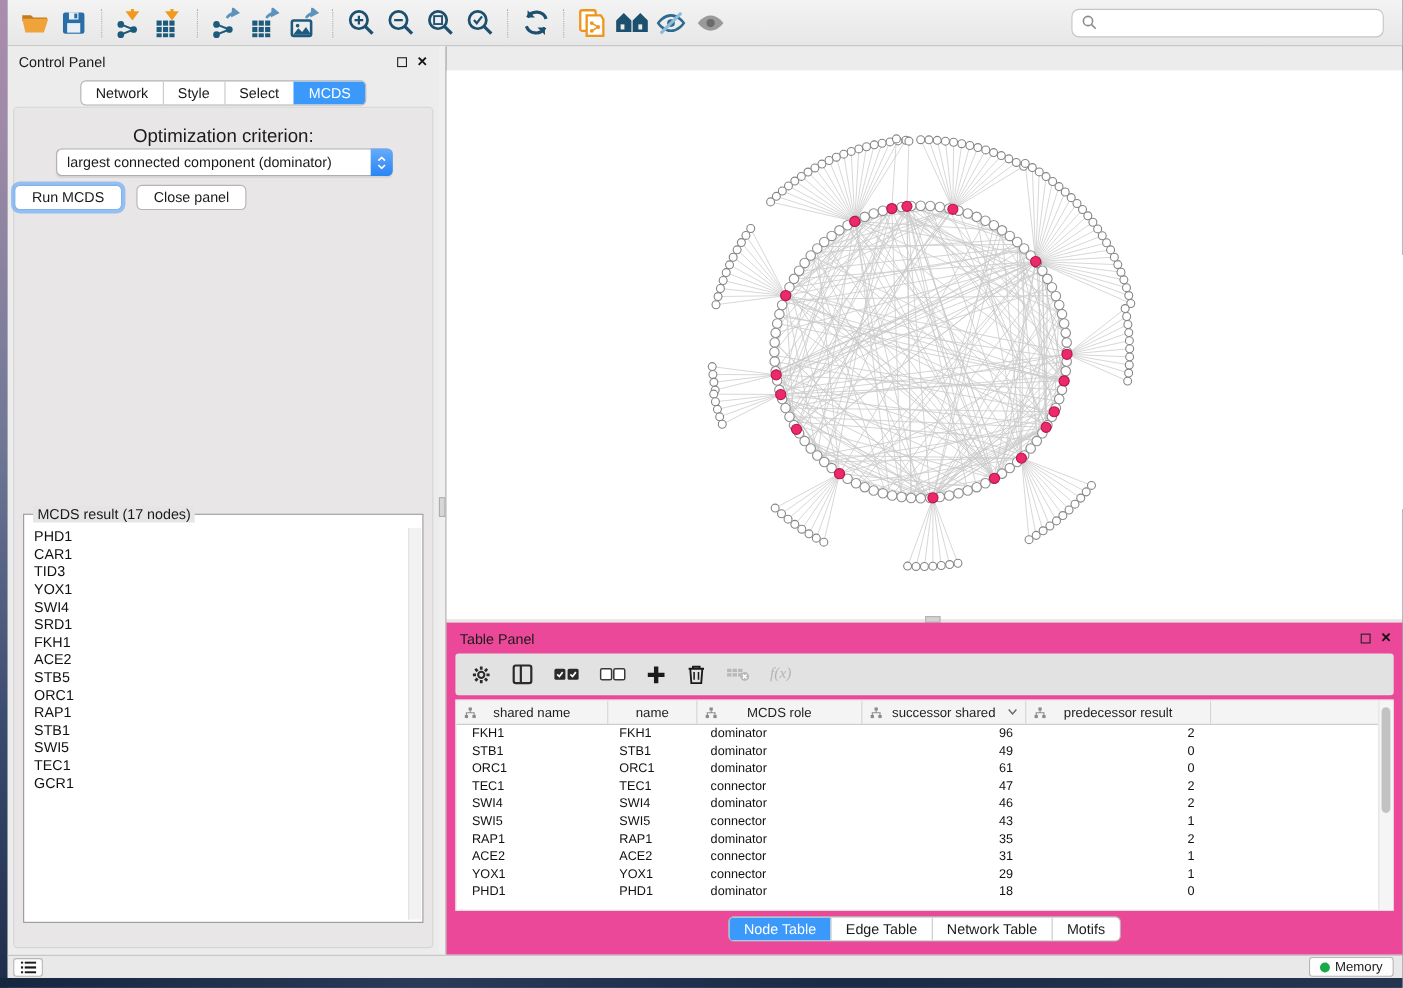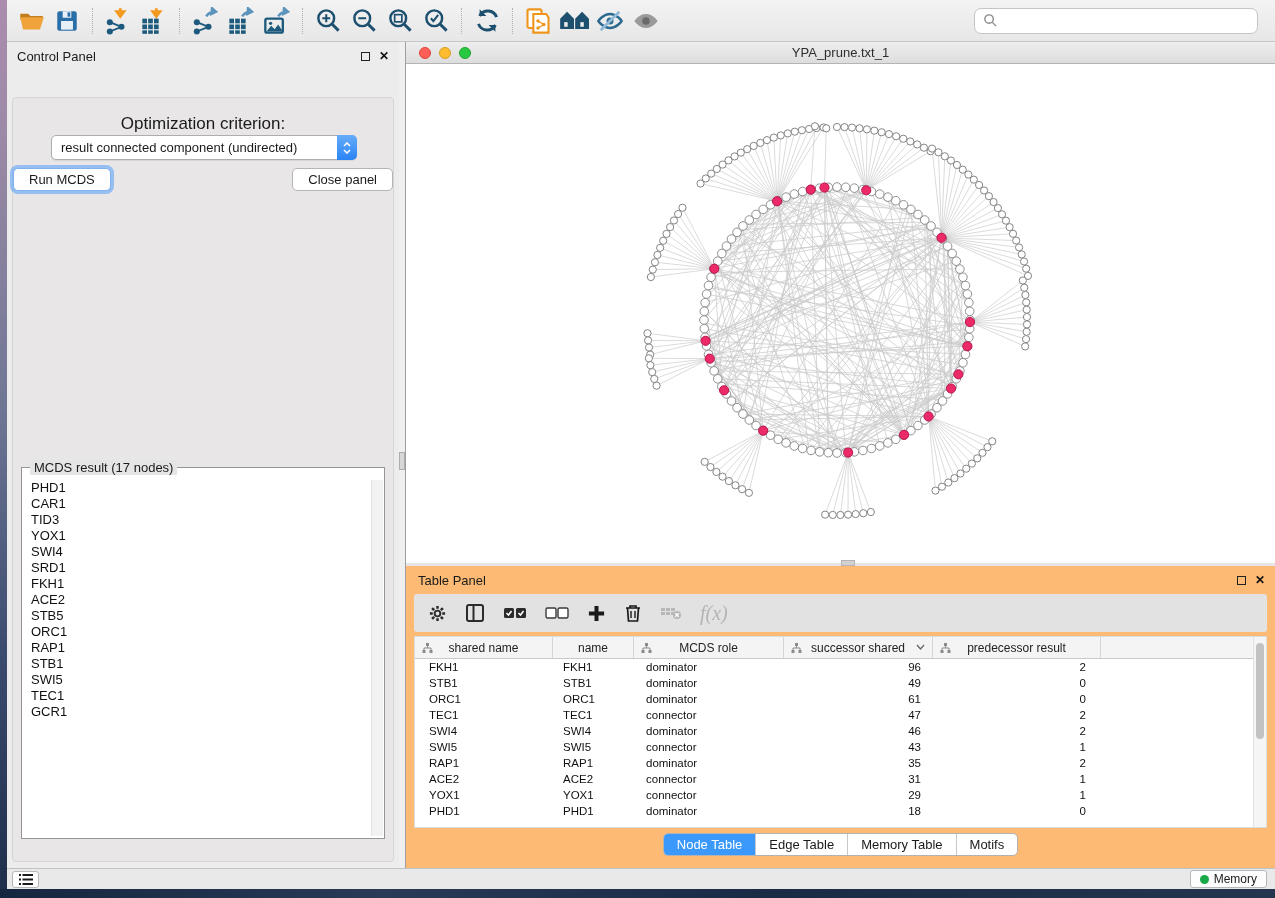--- a/index.html
+++ b/index.html
@@ -36,21 +36,21 @@
   .cp-tabs-row { position:absolute; top:31px; left:0; right:0; display:flex; justify-content:center; }
 
   .cp-inner { position:absolute; left:5px; right:5px; top:55px; bottom:6px; background:#e8e6e6;
     border:1px solid #d6d4d4; border-radius:4px; }
   .opt-label { position:absolute; top:16px; left:0; right:0; text-align:center; font-size:17px; color:#1a1a1a; }
   .dropdown { position:absolute; left:38px; right:36px; top:37px; height:25px; background:#fff;
     border:1px solid #aeaeae; border-radius:5px; display:flex; align-items:center; box-shadow:0 1px 1px rgba(0,0,0,.08); }
   .dropdown .dd-text { flex:1; font-size:13px; padding-left:9px; color:#1a1a1a; white-space:nowrap; overflow:hidden; }
   .dd-stepper { width:20px; height:25px; margin-right:-1px; border-radius:0 5px 5px 0;
     background:linear-gradient(#66acf9,#2a84f6); display:flex; flex-direction:column; align-items:center; justify-content:center; gap:2px; }
-  .btn-row { position:absolute; top:70px; left:0; right:0; display:flex; justify-content:space-between; gap:30px; }
+  .btn-row { position:absolute; top:70px; left:0; right:0; display:flex; justify-content:flex-start; gap:13px; }
   .mac-btn { background:#fff; border:1px solid #b5b5b5; border-radius:5px; font-size:13px; padding:3px 15px;
     color:#1a1a1a; font-family:"Liberation Sans",sans-serif; }
   .mac-btn.focus-ring { box-shadow:0 0 0 3px rgba(82,156,250,.55); border-color:#7eb3ee; }
 
   .mcds-box { position:absolute; left:8px; right:8px; top:369px; height:372px; background:#fff; border:1px solid #959595; }
   .mcds-legend { position:absolute; top:-8px; left:8px; background:#e5e5e5; padding:0 4px; font-size:13px; color:#1a1a1a; }
   .mcds-list { position:absolute; left:1px; right:14px; top:12px; bottom:2px; overflow:hidden; }
   .mcds-item { font-size:13px; line-height:16px; padding-left:8px; color:#111; }
   .mcds-scroll { position:absolute; right:1px; top:12px; bottom:2px; width:12px; background:#f2f2f2; border-left:1px solid #e2e2e2; }
 
@@ -66,25 +66,25 @@
   .tl { width:12px; height:12px; border-radius:50%; }
   .net-title { position:absolute; left:0; right:0; text-align:center; font-size:13px; color:#2e2e2e; }
   .net-canvas { position:absolute; left:0; top:22px; right:0; bottom:0; background:#ffffff; }
   .net-canvas svg { position:absolute; left:0; top:0; }
 
   
   .hsplit { position:absolute; left:399px; top:563px; width:869px; height:3px; background:#e6e6e6; }
   .hsplit-handle { position:absolute; left:50%; top:-3px; width:14px; height:6px; background:#d2d2d2; border:1px solid #b3b3b3; }
 
   
-  .table-panel { position:absolute; left:399px; top:566px; width:869px; height:302px; background:#fdba74; }
+  .table-panel { position:absolute; left:399px; top:566px; width:869px; height:302px; background:#ec4899; }
   .tp-toolbar { position:absolute; left:8px; right:8px; top:28px; height:38px; background:#e2e2e2; border-radius:3px;
     display:flex; align-items:center; padding-left:14px; gap:18px; }
   .tp-icon { display:flex; align-items:center; justify-content:center; }
-  .fx-label { font-family:"Liberation Serif", serif; font-style:italic; font-size:20px; color:#b4b4b4;text-align:right; }
+  .fx-label { font-family:"Liberation Serif", serif; font-style:italic; font-size:14px; color:#b4b4b4;text-align:right; }
 
   .node-table { position:absolute; left:8px; right:8px; top:70px; height:192px; background:#fff; border:1px solid #dcdcdc; }
   .nt-header { position:absolute; left:0; top:0; right:13px; height:22px; background:#f4f4f4; border-bottom:1px solid #c9c9c9; display:flex; }
   .nt-hcell { position:relative; display:flex; align-items:center; justify-content:center; font-size:12px; color:#222;
     border-right:1px solid #d5d5d5; height:100%; }
   .nt-hcell .tree-ic { position:absolute; left:7px; top:6px; }
   .nt-hcell .sort-ic { position:absolute; right:7px; top:7px; }
   .nt-body { position:absolute; left:0; top:22px; right:13px; bottom:0; overflow:hidden; }
   .nt-row { display:flex; height:16px; }
   .nt-cell { font-size:11.5px; color:#111; line-height:16px; white-space:nowrap; overflow:hidden; }
@@ -267,25 +267,33 @@
     </div>
 
     <div class="control-panel">
       <div class="panel-titlebar">
         <span class="panel-title">Control Panel</span>
         <span class="win-btns">
           <span class="float-glyph"></span>
           <span class="close-glyph">✕</span>
         </span>
       </div>
+      <div class="cp-tabs-row">
+        <div class="seg" id="cp-tabs">
+            <div class="seg-item">Network</div>
+            <div class="seg-item">Style</div>
+            <div class="seg-item">Select</div>
+            <div class="seg-item active">MCDS</div>
+          </div>
+      </div>
 
       <div class="cp-inner">
         <div class="opt-label">Optimization criterion:</div>
         <div class="dropdown">
-          <span class="dd-text">result connected component (undirected)</span>
+          <span class="dd-text">largest connected component (dominator)</span>
           <span class="dd-stepper">
             <svg width="8" height="5" viewBox="0 0 8 5">
                 <path d="M1 4l3-3 3 3" fill="none" stroke="#fff" stroke-width="1.5"></path>
               </svg>
             <svg width="8" height="5" viewBox="0 0 8 5">
                 <path d="M1 1l3 3 3-3" fill="none" stroke="#fff" stroke-width="1.5"></path>
               </svg>
           </span>
         </div>
         <div class="btn-row">
@@ -315,28 +323,20 @@
           <div class="mcds-scroll"></div>
         </div>
       </div>
     </div>
 
     <div class="vsplit">
       <div class="vsplit-handle"></div>
     </div>
 
     <div class="net-window">
-      <div class="net-titlebar">
-        <span class="net-title">YPA_prune.txt_1</span>
-        <span class="traffic">
-          <span class="tl" style="background:#ff5f57;border:1px solid #e0443e;"></span>
-          <span class="tl" style="background:#febc2e;border:1px solid #d89e24;"></span>
-          <span class="tl" style="background:#28c840;border:1px solid #1fa532;"></span>
-        </span>
-      </div>
       <div class="net-canvas">
         <svg id="graph-svg" width="869" height="499" viewBox="0 0 869 499">
             <g stroke="#8c8c8c" stroke-width="0.75" opacity="0.45">
               <line x1="535.5189667923285" y1="173.7516834174453" x2="299.13783343728323" y2="273.3599835652668"></line>
               <line x1="535.5189667923285" y1="173.7516834174453" x2="325.4840057412657" y2="336.96527005815983"></line>
               <line x1="535.5189667923285" y1="173.7516834174453" x2="315.8186212966697" y2="322.5"></line>
               <line x1="535.5189667923285" y1="173.7516834174453" x2="504.89084099160704" y2="366.5854584362385"></line>
               <line x1="535.5189667923285" y1="173.7516834174453" x2="300.55555770637034" y2="281.94701282814503"></line>
               <line x1="535.5189667923285" y1="173.7516834174453" x2="550.2840746238476" y2="197.17560420087284"></line>
               <line x1="535.5189667923285" y1="173.7516834174453" x2="299.13783343728323" y2="273.3599835652668"></line>
@@ -1143,21 +1143,21 @@
           </div>
         <div class="nt-scroll">
           <div class="nt-thumb"></div>
         </div>
       </div>
 
       <div class="tp-tabs-row">
         <div class="seg" id="bottom-tabs">
             <div class="seg-item active">Node Table</div>
             <div class="seg-item">Edge Table</div>
-            <div class="seg-item">Memory Table</div>
+            <div class="seg-item">Network Table</div>
             <div class="seg-item">Motifs</div>
           </div>
       </div>
     </div>
 
     <div class="status-bar">
       <div class="menu-btn">
         <svg width="14" height="11" viewBox="0 0 14 11">
             <g fill="#1a1a1a">
               <rect x="0" y="0" width="2" height="2"></rect>

